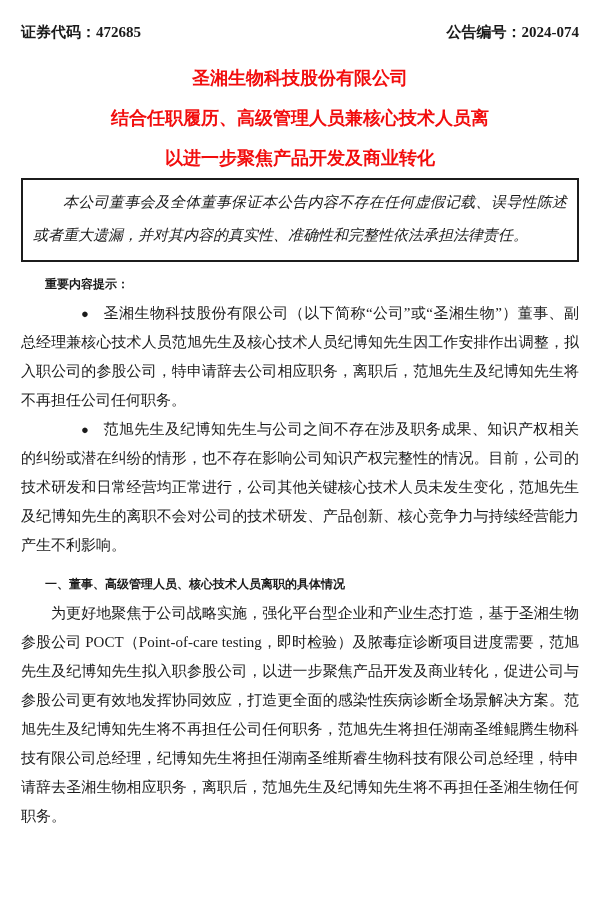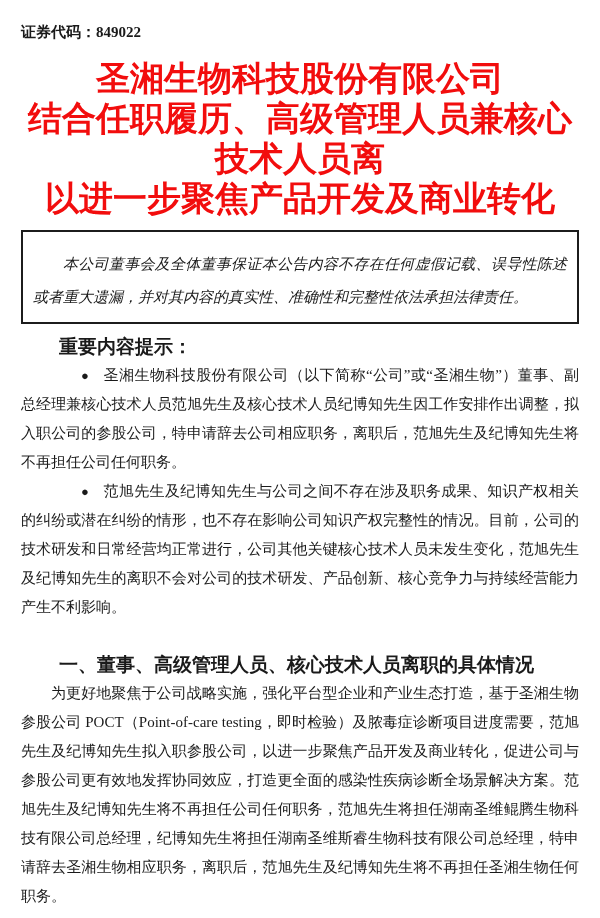--- a/index.html
+++ b/index.html
@@ -22,64 +22,64 @@
     font-size: 15px;
     font-weight: bold;
     line-height: 20px;
   }
   .doc-title {
     margin-top: 16px;
     text-align: center;
     color: #f20d0d;
     font-family: "Liberation Sans", "DejaVu Sans", sans-serif;
     font-weight: bold;
-    font-size: 34px;
+    font-size: 18px;
     line-height: 40px;
   }
   .notice-box {
-    margin-top: 12px;
     border: 2px solid #1c1c1c;
-    padding: 16px 10px 8px;
+    padding: 6px 10px 8px;
   }
   .notice-box p {
     font-size: 15px;
     line-height: 33px;
     text-indent: 2em;
     text-align: justify;
     font-style: italic;
   }
   .heading {
     margin-top: 8px;
     font-family: "Liberation Sans", "DejaVu Sans", sans-serif;
     font-weight: bold;
-    font-size: 19px;
+    font-size: 12px;
     line-height: 29px;
     text-indent: 2em;
   }
-  .section-heading { margin-top: 28px; }
+  .section-heading { margin-top: 10px; }
   .para {
     font-size: 15px;
     line-height: 29px;
     text-indent: 2em;
     text-align: justify;
   }
   .bullet-dot {
     display: inline-block;
     font-size: 13px;
     margin-right: 1.1em;
     vertical-align: baseline;
   }
 </style>
 </head>
 <body>
 
 <div class="page">
 
   <div class="doc-header">
-    <span>证券代码：849022</span>
+    <span>证券代码：472685</span>
+    <span>公告编号：2024-074</span>
   </div>
 
   <div class="doc-title">
     <div>圣湘生物科技股份有限公司</div>
     <div>结合任职履历、高级管理人员兼核心技术人员离</div>
     <div>以进一步聚焦产品开发及商业转化</div>
   </div>
 
   <div class="notice-box">
     <p>本公司董事会及全体董事保证本公告内容不存在任何虚假记载、误导性陈述或者重大遗漏，并对其内容的真实性、准确性和完整性依法承担法律责任。</p>

